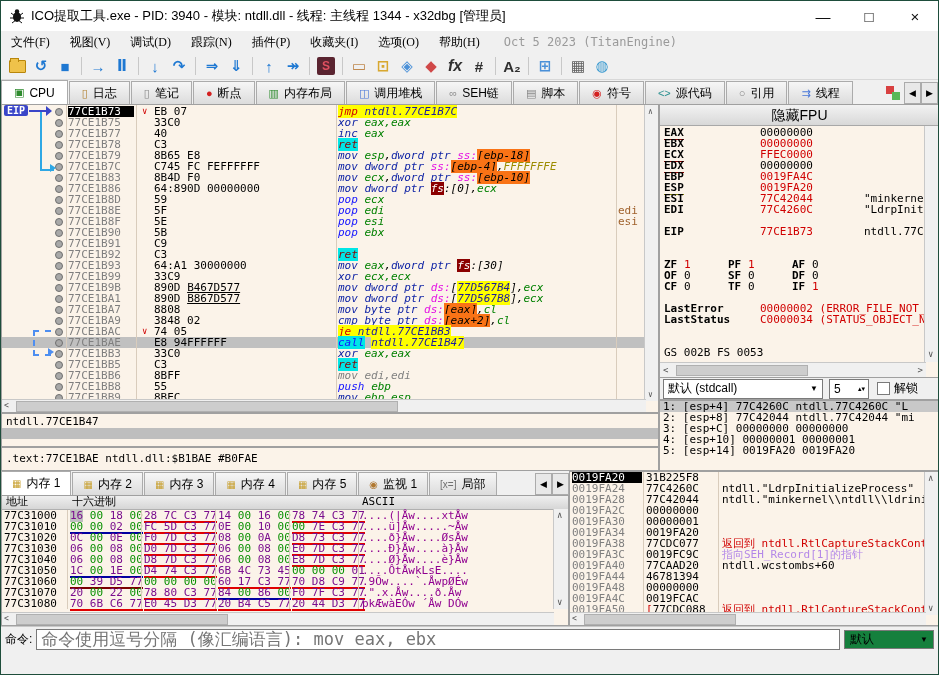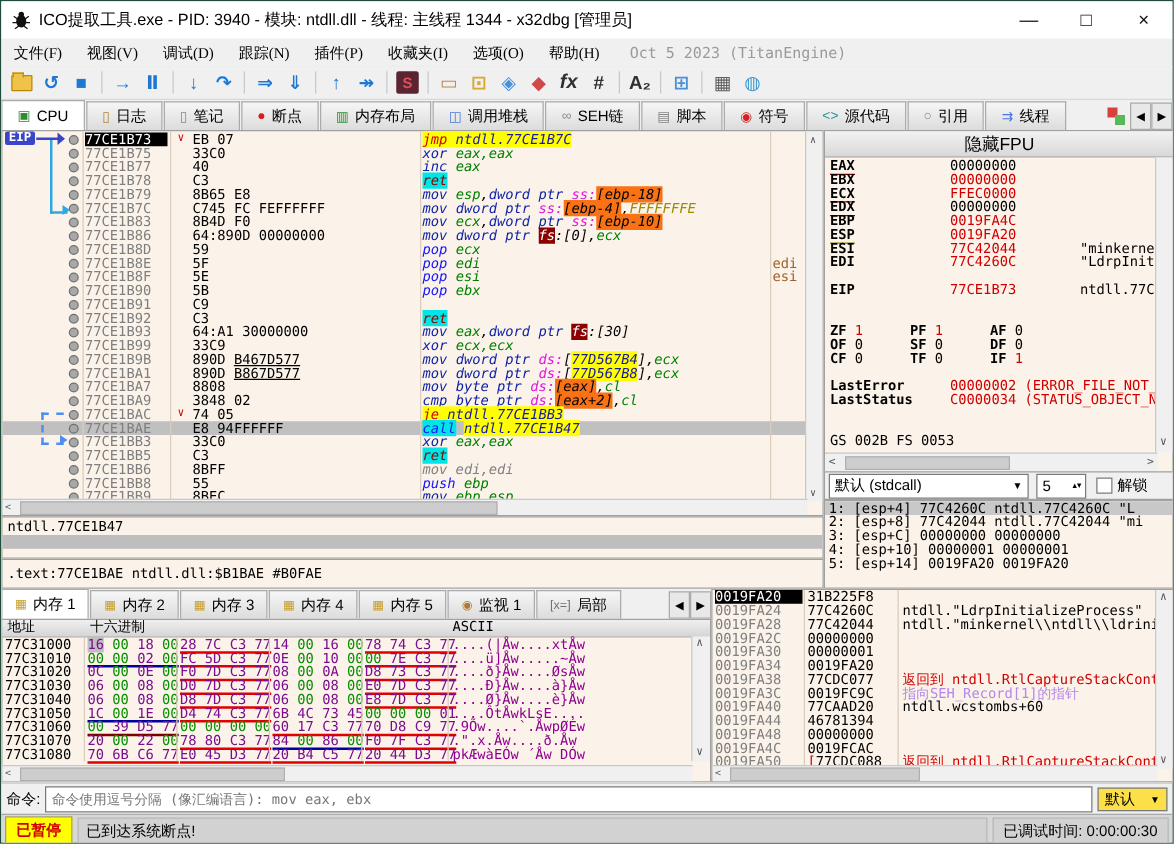--- a/index.html
+++ b/index.html
@@ -144,22 +144,22 @@
   .s-cmt{position:absolute;left:152px;}
   .sc-red{color:#D00000}.sc-pur{color:#B488E8}.sc-blk{color:#000}
   .ssep{position:absolute;top:0;width:1px;height:143px;background:#D9CCBC;}
   #stack-vscroll{position:absolute;right:0;top:0;width:14px;height:143px;background:#F0F0F0;border-left:1px solid #C8C8C8;}
   #stack-vscroll:before{content:"∧";position:absolute;top:1px;left:3px;font-size:9px;color:#555;}
   #stack-vscroll:after{content:"∨";position:absolute;bottom:1px;left:3px;font-size:9px;color:#555;}
 
   
   #cmdbar{position:absolute;left:0;top:625px;width:100%;height:25px;background:#F0F0F0;display:flex;align-items:center;padding:0 4px;box-sizing:border-box;border-top:1px solid #C8C8C8;}
   #cmd-label{margin-right:4px;}
-  #cmd-input{flex:1;height:19px;border:1px solid #7A7A7A;background:#FFF;font-family:"DejaVu Sans Mono",monospace;font-size:11px;padding:0 4px;}
-  #cmd-profile{width:56px;height:19px;border:1px solid #7A7A7A;background:#fde047;margin-left:4px;display:flex;align-items:center;justify-content:space-between;padding:0 5px;box-sizing:border-box;}
+  #cmd-input{flex:1;height:19px;border:1px solid #7A7A7A;background:#FFF;font-family:"DejaVu Sans Mono",monospace;font-size:17px;padding:0 4px;}
+  #cmd-profile{width:90px;height:19px;border:1px solid #7A7A7A;background:#15803d;margin-left:4px;display:flex;align-items:center;justify-content:space-between;padding:0 5px;box-sizing:border-box;}
   #statusbar{position:absolute;left:0;top:650px;width:100%;height:25px;background:#D8D8D8;display:flex;align-items:center;padding:0 3px;box-sizing:border-box;border-top:1px solid #AAA;}
   #status-state{background:#FFFF00;color:#D00000;font-weight:bold;padding:2px 8px;border:1px solid #999;}
   #status-msg{flex:1;margin-left:4px;border:1px solid #B8B8B8;background:#D2D2D2;padding:2px 6px;height:15px;}
   #status-time{border:1px solid #B8B8B8;background:#D2D2D2;padding:2px 8px;height:15px;margin-left:4px;white-space:nowrap;}
 </style>
 </head>
 <body>
 
 <div id="win">
 
@@ -735,19 +735,14 @@
 
   <div id="cmdbar">
     <span id="cmd-label">命令:</span>
     <input id="cmd-input" placeholder="命令使用逗号分隔 (像汇编语言): mov eax, ebx" style="">
     <span id="cmd-profile">
       <span>默认</span>
       <span style="font-size:8px;">▼</span>
     </span>
   </div>
 
-  <div id="statusbar">
-    <span id="status-state">已暂停</span>
-    <span id="status-msg">已到达系统断点!</span>
-    <span id="status-time">已调试时间: 0:00:00:30</span>
-  </div>
 
 </div>
 
 </body></html>

